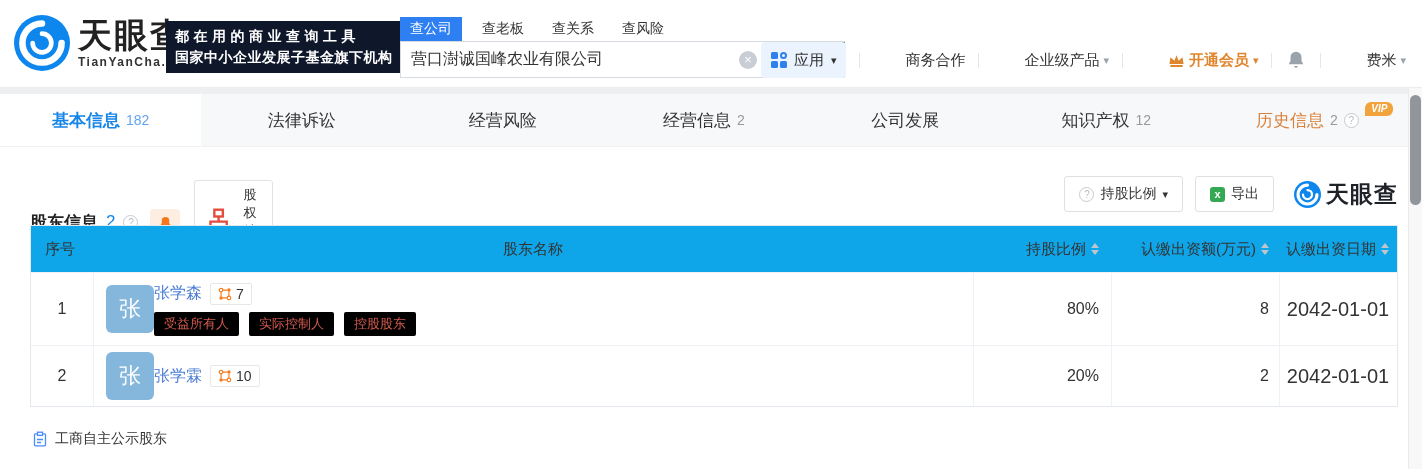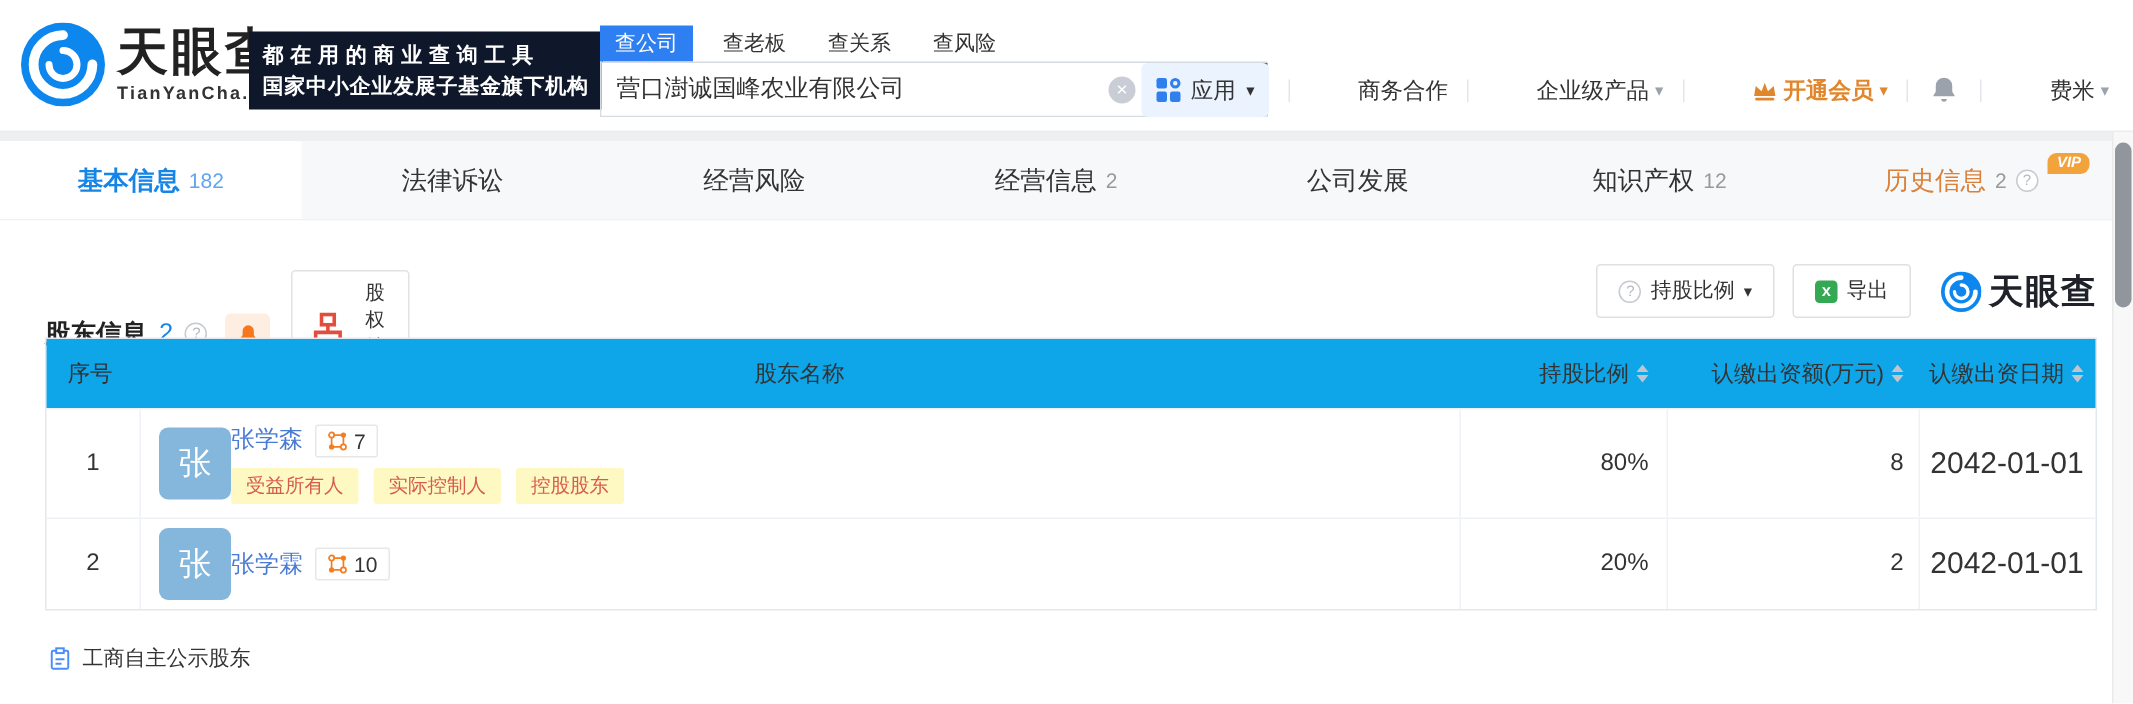--- a/index.html
+++ b/index.html
@@ -88,21 +88,21 @@
   .sort { display:inline-flex; flex-direction:column; margin-left:5px; gap:2px; cursor:pointer; }
   .sort .up { width:0; height:0; border:4px solid transparent; border-bottom:5px solid #c0c4cc; border-top:none; }
   .sort .dn { width:0; height:0; border:4px solid transparent; border-top:5px solid #c0c4cc; border-bottom:none; }
   .avatar { width:48px; height:48px; border-radius:6px; background:#85b7dd; color:#fff; font-size:22px; display:flex; align-items:center; justify-content:center; flex:none; }
   .shinfo { display:flex; flex-direction:column; gap:7px; }
   .shline { display:flex; align-items:center; gap:8px; }
   .shname { font-size:16px; color:#4a7bd4; cursor:pointer; text-decoration:none; }
   .gbadge { display:inline-flex; align-items:center; gap:4px; border:1px solid #e7e7e7; border-radius:2px; padding:2px 7px; font-size:14px; color:#333; cursor:pointer; background:#fff; }
   .gbadge svg { width:14px; height:14px; }
   .tags { display:flex; gap:10px; }
-  .tag { background:#fef9c3; color:#d75b50; font-size:13px; padding:3px 10px; border-radius:2px; }
+  .tag { background:#000000; color:#d75b50; font-size:13px; padding:3px 10px; border-radius:2px; }
   
   .floor { position:absolute; left:32px; top:283px; display:flex; align-items:center; gap:7px; cursor:pointer; }
   .floor svg { width:16px; height:16px; }
   .floor-txt { font-size:14px; color:#333; }
   
   .sb-track { position:absolute; right:0; top:88px; bottom:0; width:14px; background:#f8f8f8; border-left:1px solid #eaeaea; }
   .sb-thumb { position:absolute; right:1px; top:7px; width:11px; height:110px; background:#90969c; border-radius:6px; cursor:pointer; }
 </style>
 </head>
 <body>

